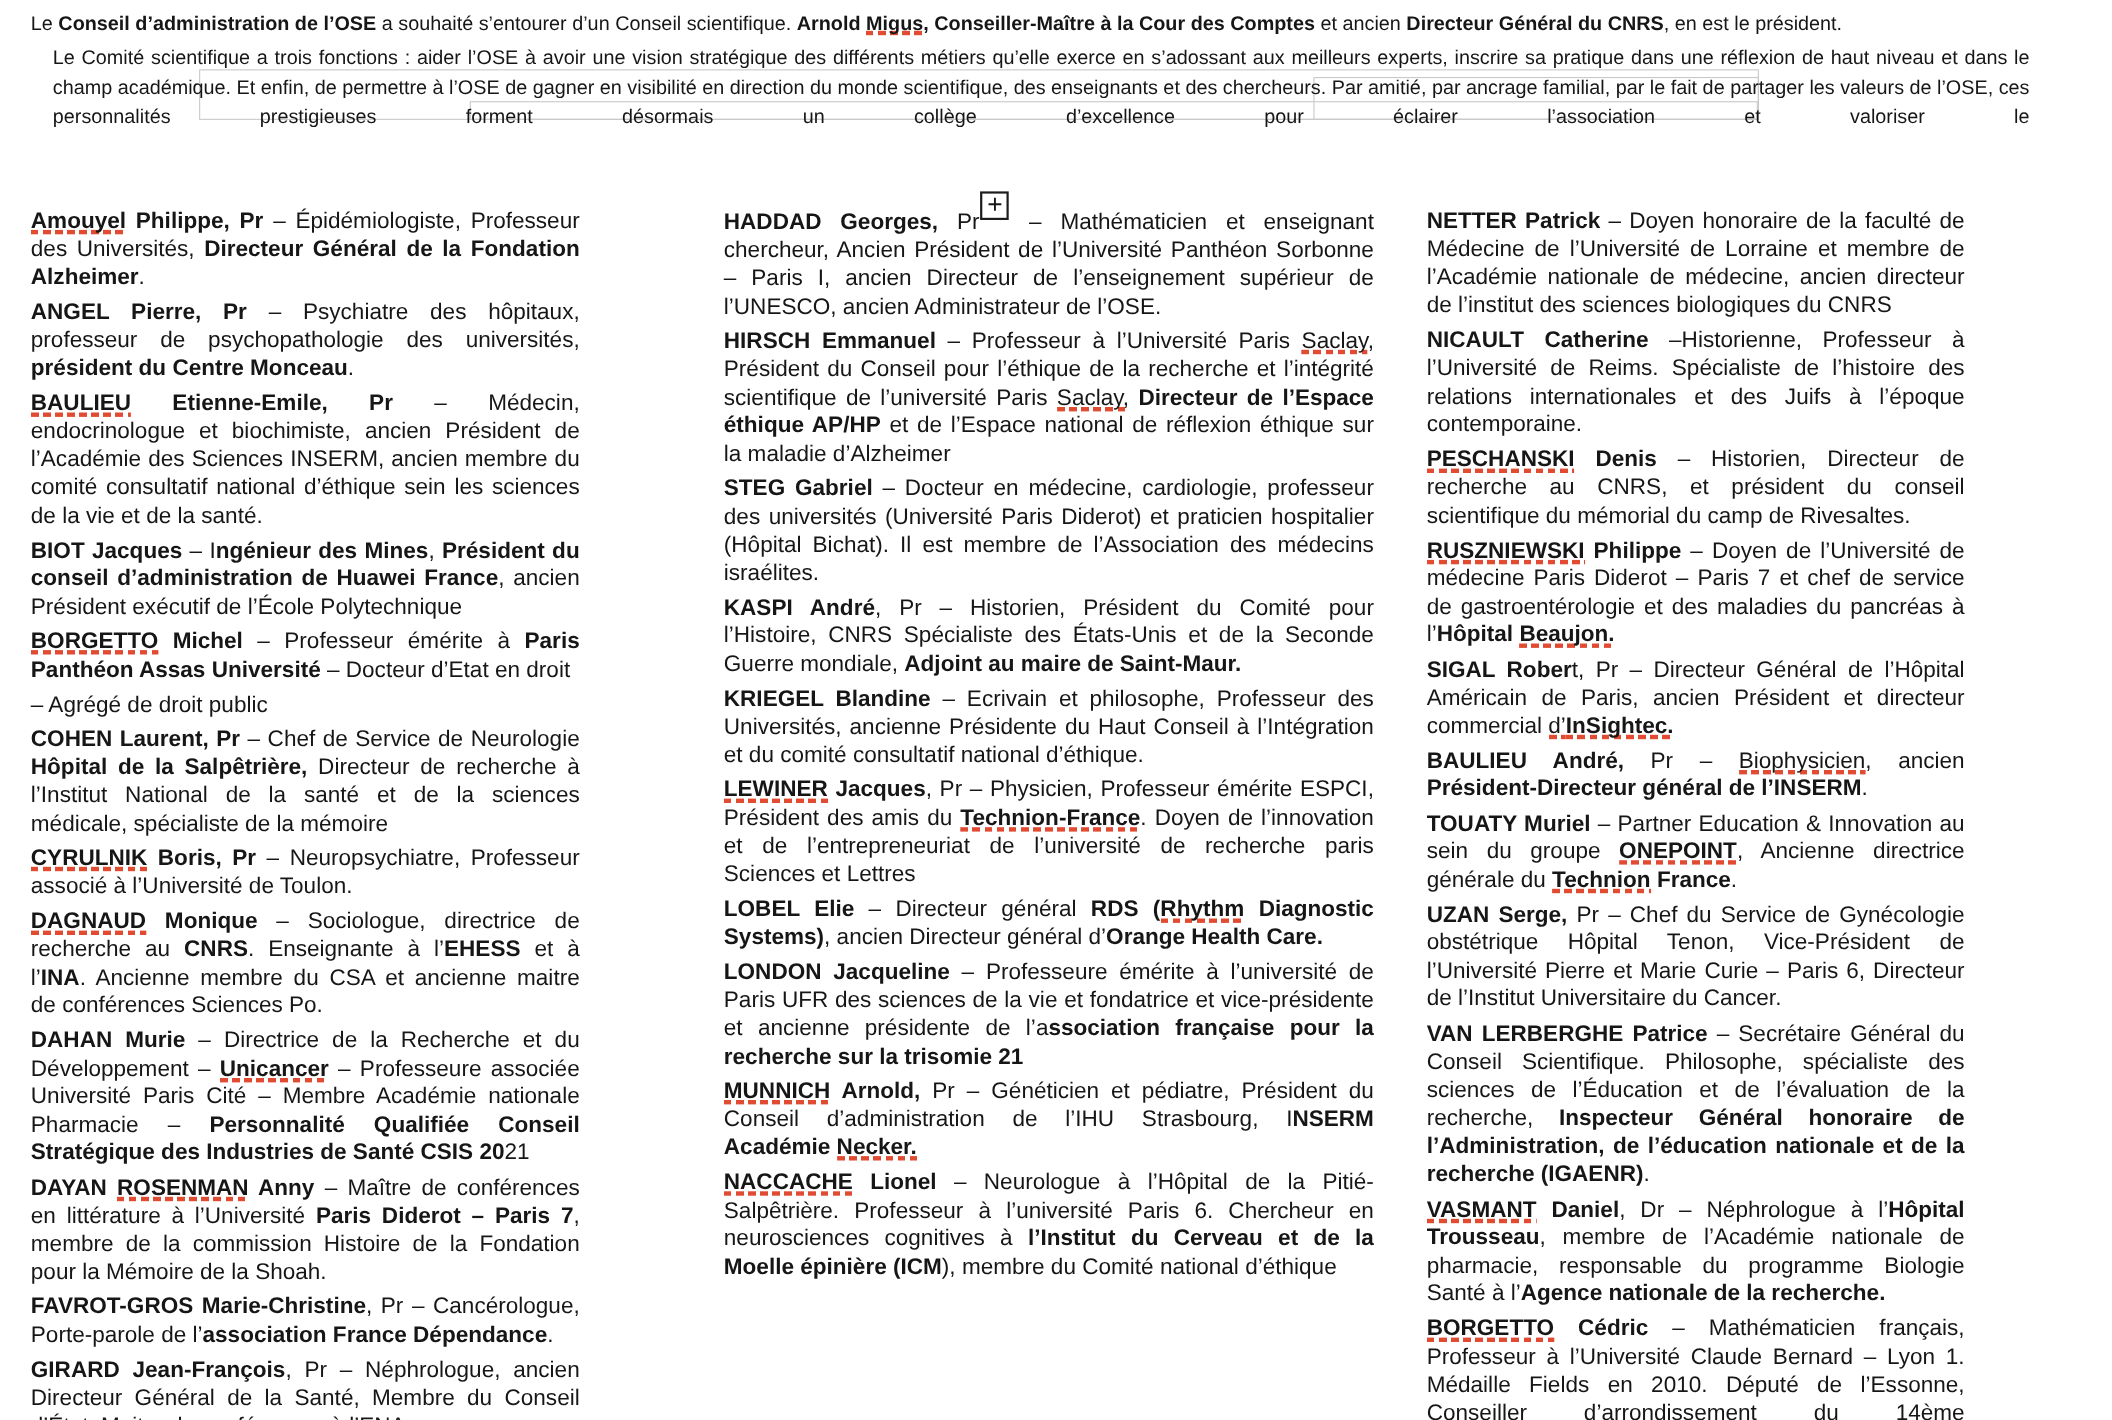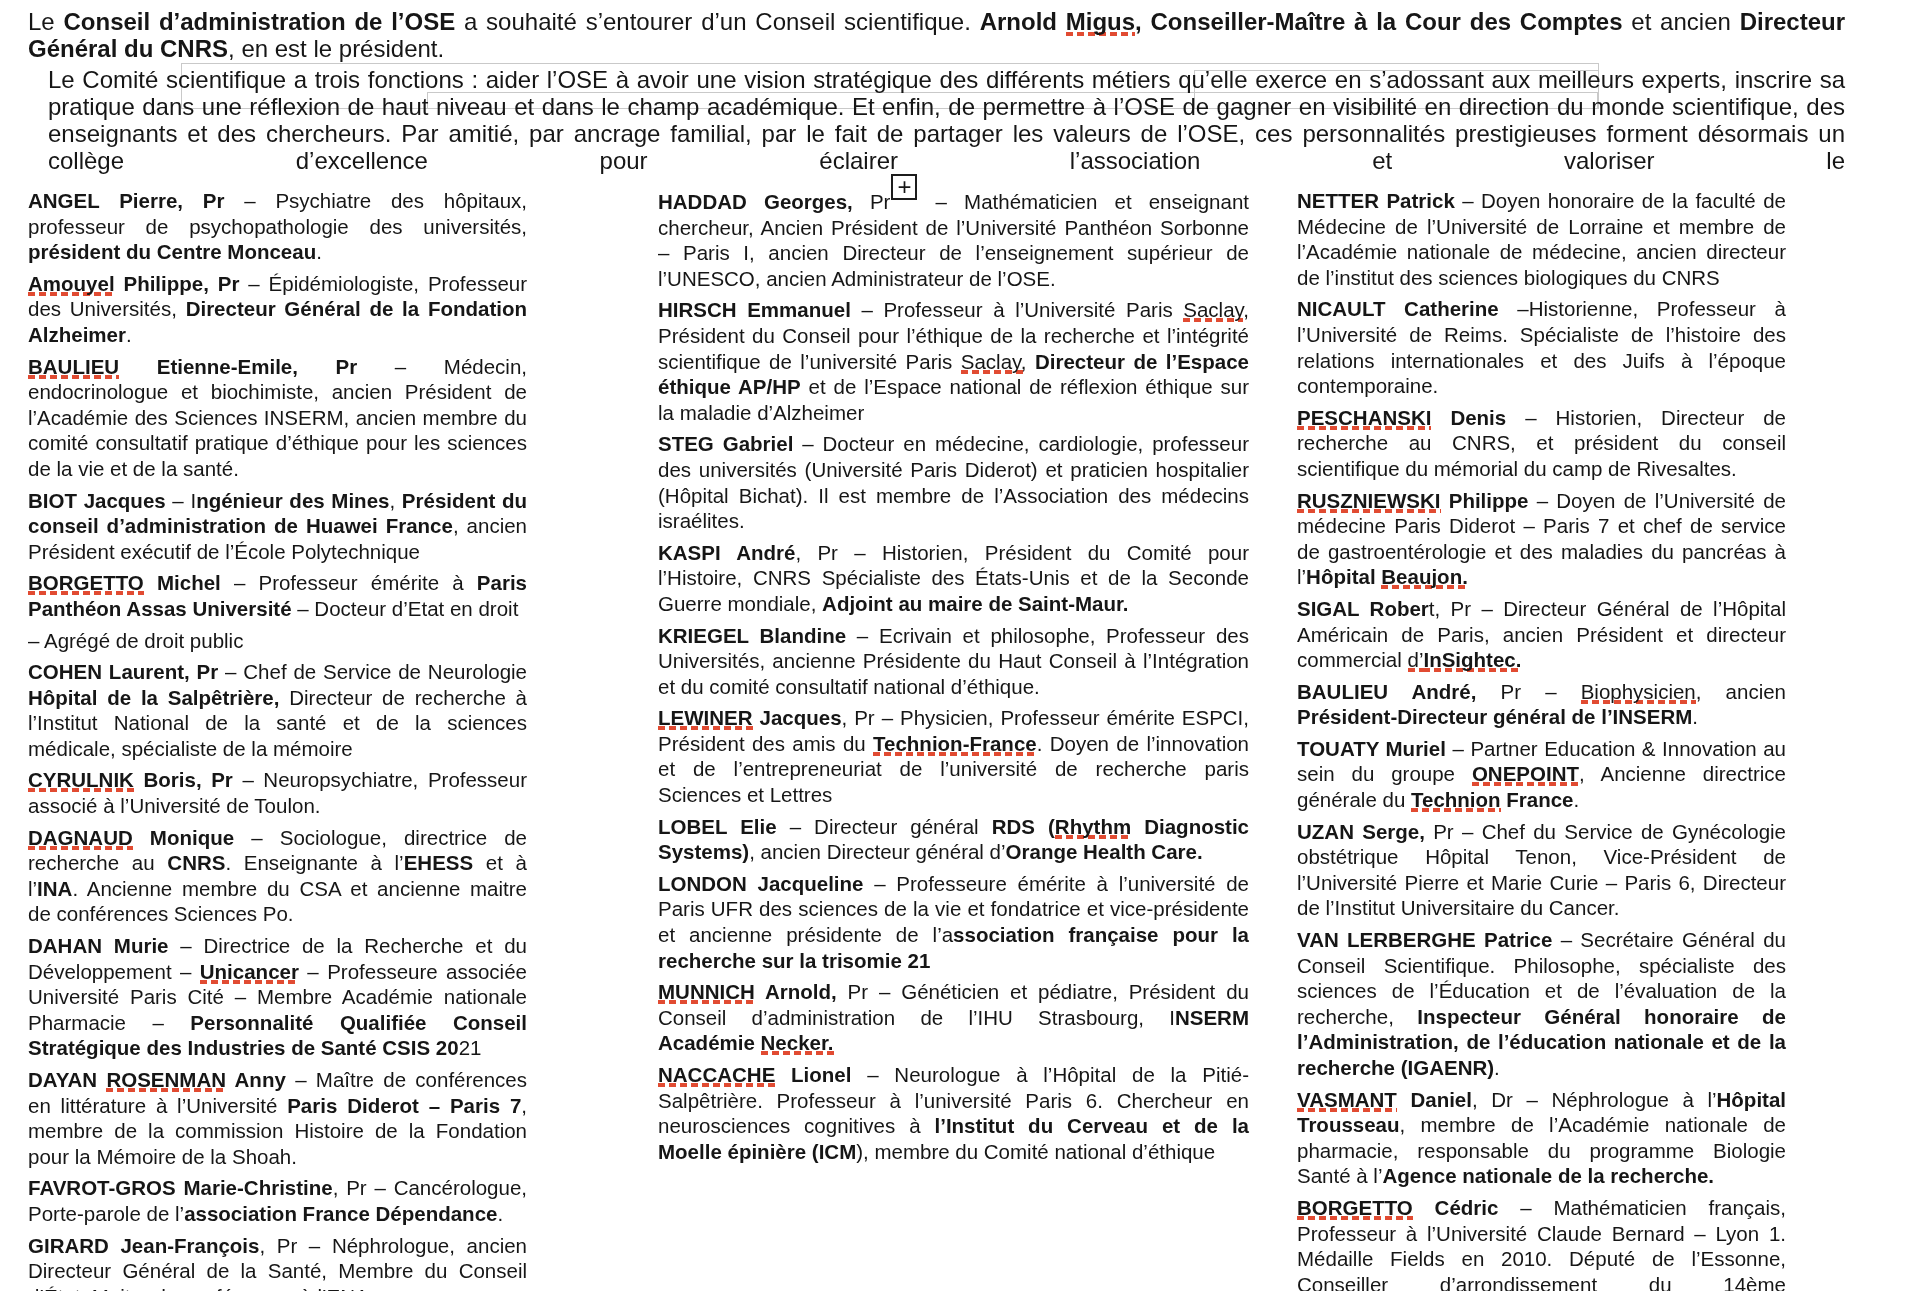--- a/index.html
+++ b/index.html
@@ -7,21 +7,21 @@
     position:relative;
     width:1920px;height:1291px;
     background:#ffffff;
     font-family:"Liberation Sans","DejaVu Sans",sans-serif;
     color:#161616;
     overflow:hidden;
   }
   
   .intro{
     position:absolute;left:28px;top:8px;width:1817px;
-    font-size:24px;line-height:27px;
+    font-size:18px;line-height:27px;
   }
   .intro p{margin:0;text-align:justify;}
   .intro p.gap{margin-top:4px;margin-left:20px;}
   .intro p.fill-last{text-align-last:justify;}
   
   .frame{position:absolute;border:1px solid #c9c9c9;background:transparent;}
   .frame.a{left:181px;top:63px;width:1416px;height:44px;}
   .frame.b{left:427px;top:92px;width:1169px;height:15px;}
   .frame.c{left:1194px;top:70px;width:403px;height:37px;}
   
@@ -65,23 +65,23 @@
   <div class="frame a"></div>
   <div class="frame c"></div>
   <div class="frame b"></div>
 
   <div class="intro">
       <p><span class="">Le </span><span class="b ">Conseil d’administration de l’OSE</span><span class=""> a souhaité s’entourer d’un Conseil scientifique. </span><span class="b ">Arnold </span><span class="b sp">Migus</span><span class="b ">, </span><span class="b ">Conseiller-Maître à la Cour des Comptes</span><span class=""> et ancien </span><span class="b ">Directeur Général du CNRS</span><span class="">, en est le président.</span></p>
       <p class="gap fill-last"><span class="">Le Comité scientifique a trois fonctions : aider l’OSE à avoir une vision stratégique des différents métiers qu’elle exerce en s’adossant aux meilleurs experts, inscrire sa pratique dans une réflexion de haut niveau et dans le champ académique. Et enfin, de permettre à l’OSE de gagner en visibilité en direction du monde scientifique, des enseignants et des chercheurs. Par amitié, par ancrage familial, par le fait de partager les valeurs de l’OSE, ces personnalités prestigieuses forment désormais un collège d’excellence pour éclairer l’association et valoriser le</span></p>
     </div>
 
   <div class="col col1">
+      <p class="entry"><span class="b sp">Amouyel</span><span class="b "> Philippe, Pr</span><span class=""> – Épidémiologiste, Professeur des Universités, </span><span class="b ">Directeur Général de la Fondation Alzheimer</span><span class="">.</span></p>
       <p class="entry"><span class="b ">ANGEL Pierre, Pr</span><span class=""> – Psychiatre des hôpitaux, professeur de psychopathologie des universités, </span><span class="b ">président du Centre Monceau</span><span class="">.</span></p>
-      <p class="entry"><span class="b sp">Amouyel</span><span class="b "> Philippe, Pr</span><span class=""> – Épidémiologiste, Professeur des Universités, </span><span class="b ">Directeur Général de la Fondation Alzheimer</span><span class="">.</span></p>
-      <p class="entry"><span class="b sp">BAULIEU</span><span class="b "> Etienne-Emile, Pr</span><span class=""> – Médecin, endocrinologue et biochimiste, ancien Président de l’Académie des Sciences INSERM, ancien membre du comité consultatif pratique d’éthique pour les sciences de la vie et de la santé.</span></p>
+      <p class="entry"><span class="b sp">BAULIEU</span><span class="b "> Etienne-Emile, Pr</span><span class=""> – Médecin, endocrinologue et biochimiste, ancien Président de l’Académie des Sciences INSERM, ancien membre du comité consultatif national d’éthique sein les sciences de la vie et de la santé.</span></p>
       <p class="entry"><span class="b ">BIOT Jacques</span><span class=""> – I</span><span class="b ">ngénieur des Mines</span><span class="">, </span><span class="b ">Président du conseil d’administration de Huawei France</span><span class="">, ancien Président exécutif de l’École Polytechnique</span></p>
       <p class="entry"><span class="b sp">BORGETTO</span><span class="b "> Michel</span><span class=""> – Professeur émérite à </span><span class="b ">Paris Panthéon Assas Université</span><span class=""> – Docteur d’Etat en droit</span></p>
       <p class="entry"><span class="">– Agrégé de droit public</span></p>
       <p class="entry"><span class="b ">COHEN Laurent, Pr</span><span class=""> – Chef de Service de Neurologie </span><span class="b ">Hôpital de la Salpêtrière,</span><span class=""> Directeur de recherche à l’Institut National de la santé et de la sciences médicale, spécialiste de la mémoire</span></p>
       <p class="entry"><span class="b sp">CYRULNIK</span><span class="b "> Boris, Pr</span><span class=""> – Neuropsychiatre, Professeur associé à l’Université de Toulon.</span></p>
       <p class="entry"><span class="b sp">DAGNAUD</span><span class="b "> Monique</span><span class=""> – Sociologue, directrice de recherche au </span><span class="b ">CNRS</span><span class="">. Enseignante à l’</span><span class="b ">EHESS</span><span class=""> et à l’</span><span class="b ">INA</span><span class="">. Ancienne membre du CSA et ancienne maitre de conférences Sciences Po.</span></p>
       <p class="entry"><span class="b ">DAHAN Murie</span><span class=""> – Directrice de la Recherche et du Développement – </span><span class="b sp">Unicancer</span><span class=""> – Professeure associée Université Paris Cité – Membre Académie nationale Pharmacie – </span><span class="b ">Personnalité Qualifiée Conseil Stratégique des Industries de Santé CSIS 20</span><span class="">21</span></p>
       <p class="entry"><span class="b ">DAYAN </span><span class="b sp">ROSENMAN</span><span class="b "> Anny</span><span class=""> – Maître de conférences en littérature à l’Université </span><span class="b ">Paris Diderot – Paris 7</span><span class="">, membre de la commission Histoire de la Fondation pour la Mémoire de la Shoah.</span></p>
       <p class="entry"><span class="b ">FAVROT-GROS Marie-Christine</span><span class="">, Pr – Cancérologue, Porte-parole de l’</span><span class="b ">association France Dépendance</span><span class="">.</span></p>
       <p class="entry"><span class="b ">GIRARD Jean-François</span><span class="">, Pr – Néphrologue, ancien Directeur Général de la Santé, Membre du Conseil d’État, Maitre de conférences à l’ENA.</span></p>

